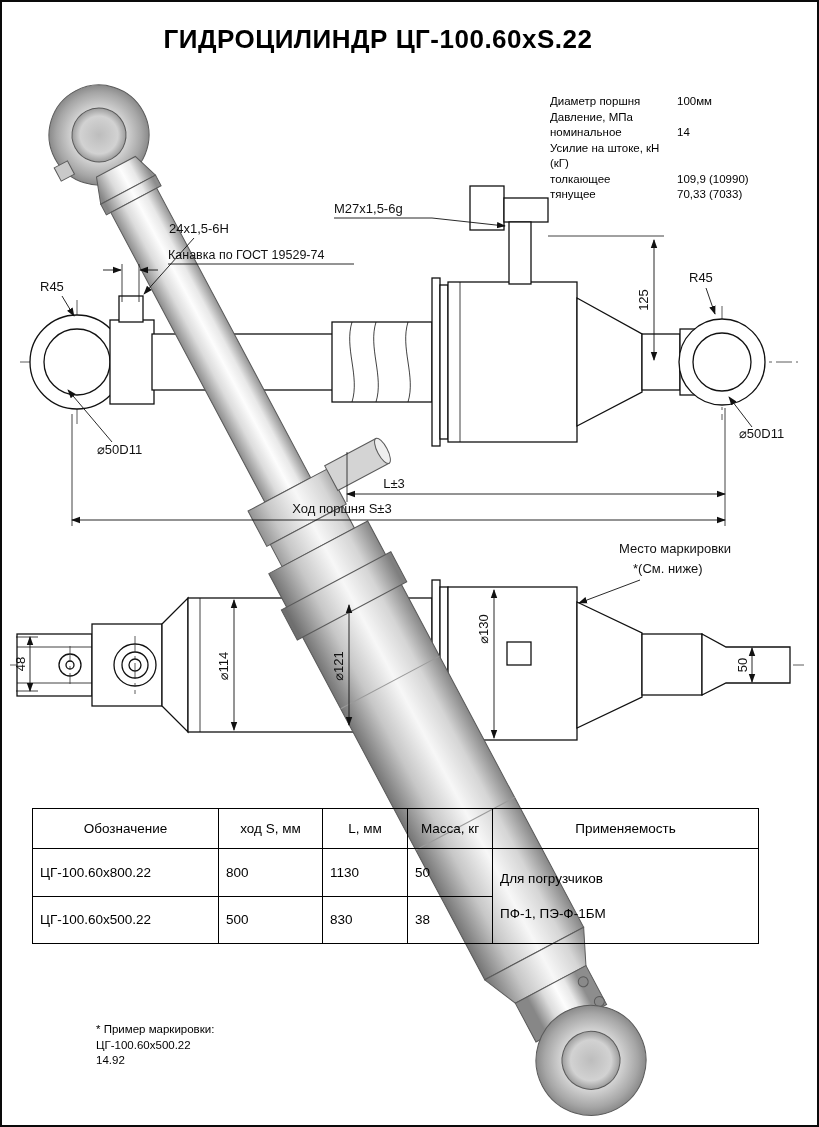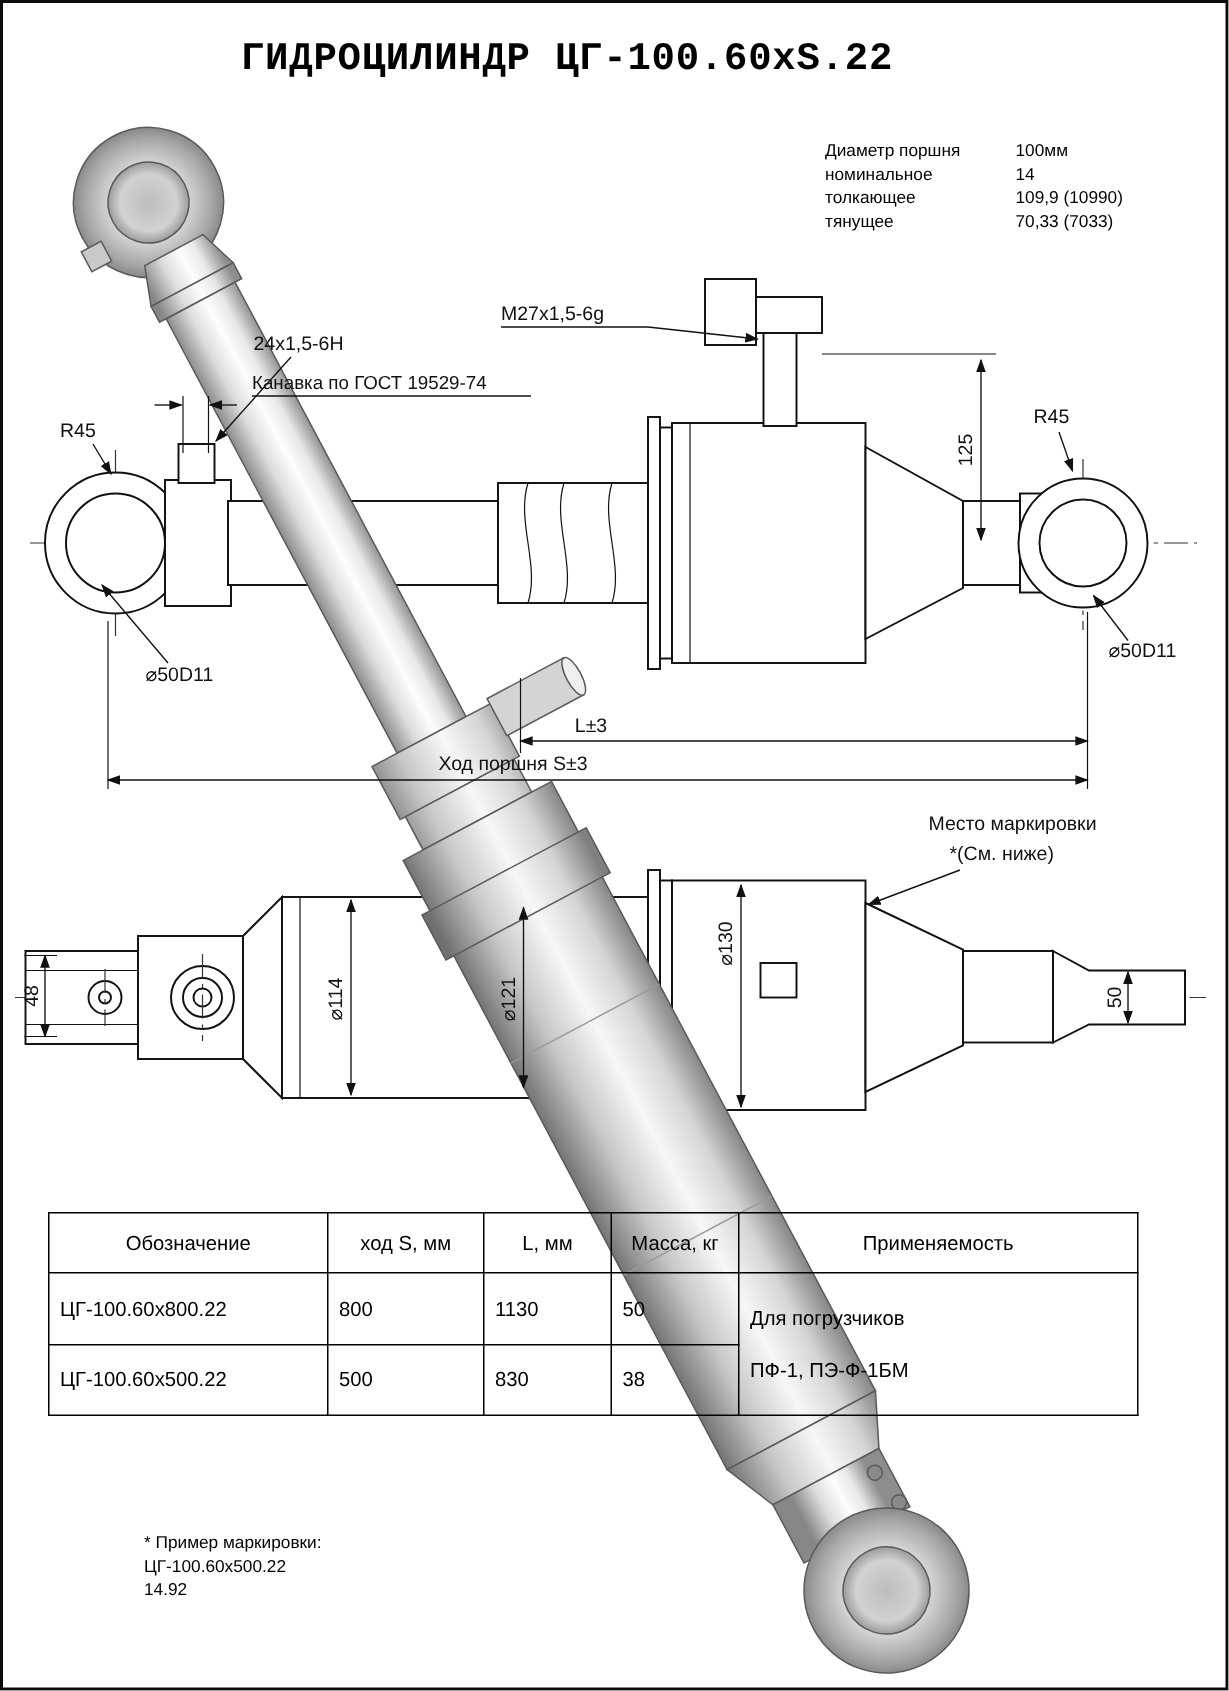--- a/index.html
+++ b/index.html
@@ -1,20 +1,20 @@
 <!DOCTYPE html>
 <html><head>
 <meta charset="utf-8">
 <style>
   *{margin:0;padding:0;box-sizing:border-box}
   body{background:#9a9a9a;font-family:"Liberation Sans",sans-serif}
   .page{position:relative;width:819px;height:1127px;background:#fff;border:2px solid #0a0a0a;overflow:hidden;margin:0 auto}
   .page svg{position:absolute;left:0;top:0}
   .overlay{position:absolute;color:#000}
-  .title{top:22px;left:0;width:752px;text-align:center;font-family:Liberation Mono, monospace;font-weight:bold;font-size:26px;letter-spacing:.5px}
+  .title{top:22px;left:0;width:752px;text-align:center;font-family:Liberation Sans, sans-serif;font-weight:bold;font-size:26px;letter-spacing:.5px}
   .specs{left:548px;top:92px;width:245px;font-size:11.5px;line-height:15.5px}
   .specs .row{display:flex}
   .specs .lab{width:127px}
   .tblwrap{left:30px;top:806px}
   .tbl{border-collapse:collapse;font-size:13.5px;background:transparent;table-layout:fixed;width:726px}
   .tbl th,.tbl td{border:1.4px solid #000;padding:12px 7px;overflow:hidden;white-space:nowrap}
   .tbl th{height:38px;font-weight:normal;text-align:center}
   .tbl td{height:35px}
   .tbl td.c{text-align:left}
   .tbl td.app{vertical-align:top}
@@ -197,22 +197,30 @@
 </svg>
 
 <div class="overlay title">ГИДРОЦИЛИНДР ЦГ-100.60xS.22</div>
 
 <div class="overlay specs">
   <div class="row">
         <span class="lab">Диаметр поршня</span>
         <span class="val">100мм</span>
       </div>
   <div class="row">
+        <span class="lab">Давление, МПа</span>
+        <span class="val"></span>
+      </div>
+  <div class="row">
         <span class="lab">номинальное</span>
         <span class="val">14</span>
+      </div>
+  <div class="row">
+        <span class="lab">Усилие на штоке, кН (кГ)</span>
+        <span class="val"></span>
       </div>
   <div class="row">
         <span class="lab">толкающее</span>
         <span class="val">109,9 (10990)</span>
       </div>
   <div class="row">
         <span class="lab">тянущее</span>
         <span class="val">70,33 (7033)</span>
       </div>
 </div>

